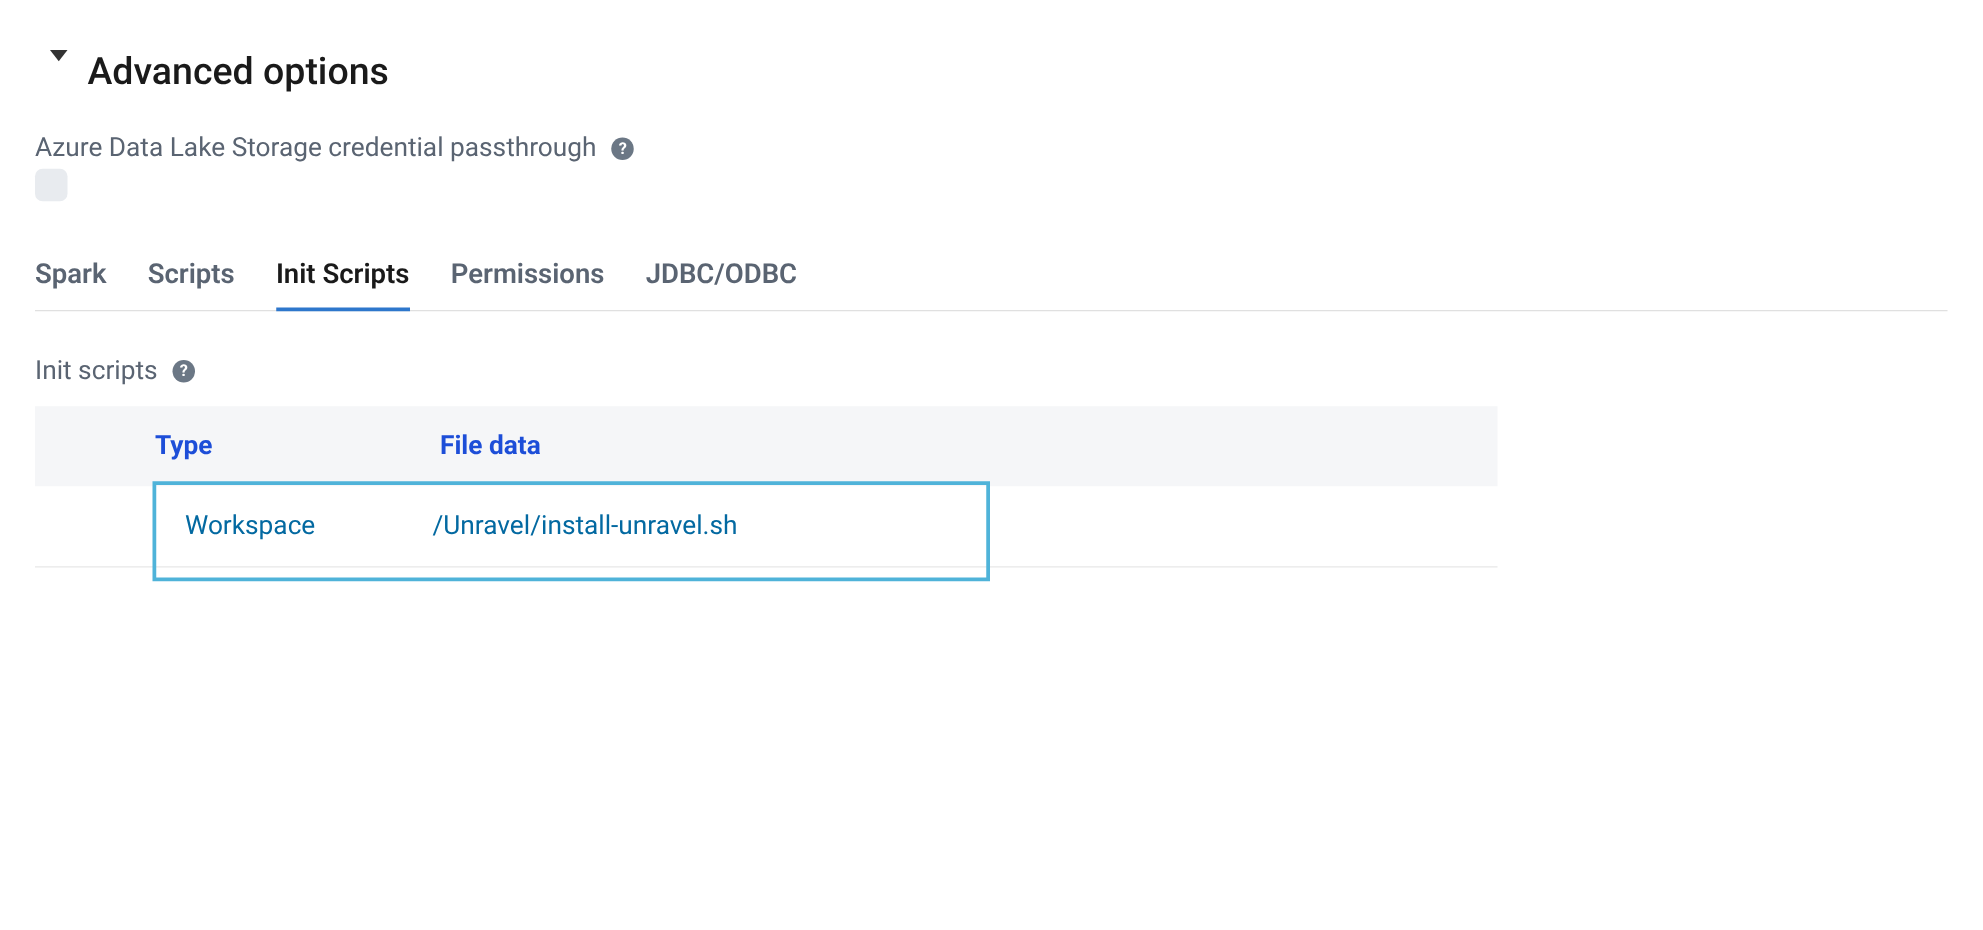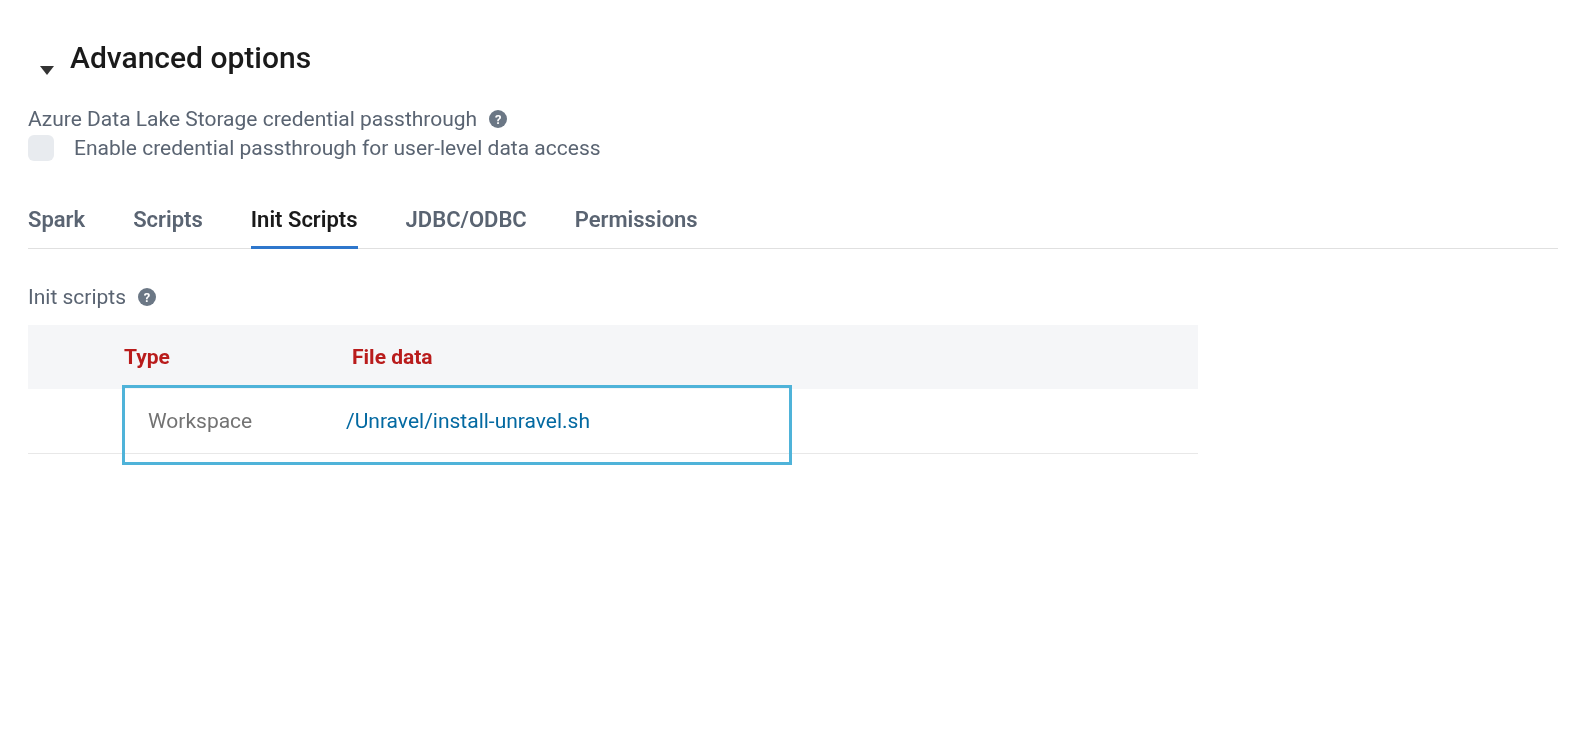--- a/index.html
+++ b/index.html
@@ -9,21 +9,21 @@
     }
     body {
       font-family: -apple-system, BlinkMacSystemFont, "Segoe UI", Roboto, "Helvetica Neue", Arial, sans-serif;
       background: #ffffff;
       color: #333333;
       padding: 40px 28px;
       width: 1586px;
     }
     .section-header {
       display: flex;
-      align-items: flex-end;
+      align-items: flex-start;
       gap: 16px;
       margin-bottom: 32px;
       margin-left: 12px;
     }
     .chevron-icon {
       width: 0;
       height: 0;
       border-left: 7px solid transparent;
       border-right: 7px solid transparent;
       border-top: 9px solid #333333;
@@ -69,21 +69,21 @@
       background: #e8ebef;
       border: none;
       cursor: pointer;
     }
     .checkbox-label {
       font-size: 21px;
       color: #5a6472;
     }
     .tabs {
       display: flex;
-      gap: 48px;
+      gap: 33px;
       border-bottom: 1px solid #e0e0e0;
       margin-bottom: 36px;
     }
     .tab {
       padding: 10px 0 14px 0;
       font-size: 22px;
       font-weight: 600;
       color: #5a6472;
       cursor: pointer;
       border-bottom: 3px solid transparent;
@@ -110,21 +110,21 @@
       border-collapse: collapse;
     }
     .table thead tr {
       background: #f5f6f8;
     }
     .table th {
       text-align: left;
       padding: 20px 24px;
       font-size: 21px;
       font-weight: 700;
-      color: #b91c1c;
+      color: #1d4ed8;
     }
     .table th:first-child {
       padding-left: 96px;
       width: 300px;
     }
     .highlighted-row-wrapper {
       position: relative;
     }
     .highlight-box {
       position: absolute;
@@ -137,21 +137,21 @@
     }
     .row-inner {
       display: flex;
       padding: 20px 0;
       border-bottom: 1px solid #e8e8e8;
     }
     .cell-type {
       padding-left: 120px;
       width: 318px;
       font-size: 21px;
-      color: #737373;
+      color: #0369a1;
     }
     .cell-path {
       font-size: 21px;
       color: #0369a1;
     }
   </style>
 </head>
 <body>
 
 <div class="section-header">
@@ -159,29 +159,28 @@
   <div class="section-title">Advanced options</div>
 </div>
 
 <div class="subsection-label">
   <span>Azure Data Lake Storage credential passthrough</span>
   <span class="help-icon">?</span>
 </div>
 
 <div class="checkbox-row">
   <div class="checkbox"></div>
-  <span class="checkbox-label">Enable credential passthrough for user-level data access</span>
 </div>
 
 <div class="tabs">
   <div class="tab">Spark</div>
   <div class="tab">Scripts</div>
   <div class="tab active">Init Scripts</div>
+  <div class="tab">Permissions</div>
   <div class="tab">JDBC/ODBC</div>
-  <div class="tab">Permissions</div>
 </div>
 
 <div class="subsection-title">
   <span>Init scripts</span>
   <span class="help-icon">?</span>
 </div>
 
 <div class="table-container">
   <table class="table">
     <thead>

